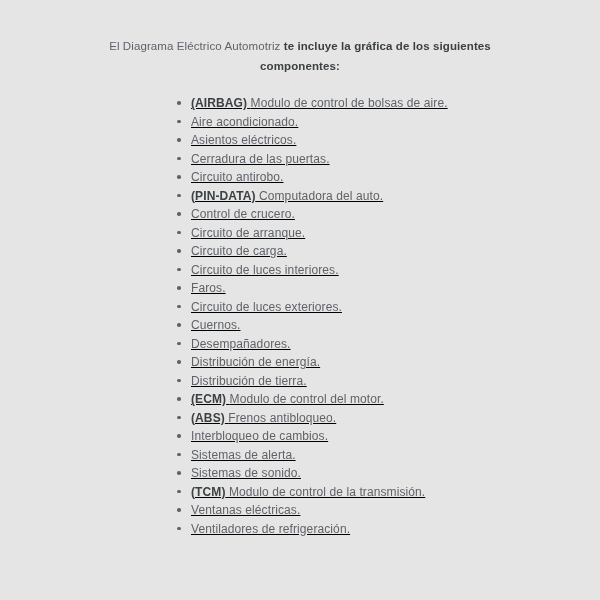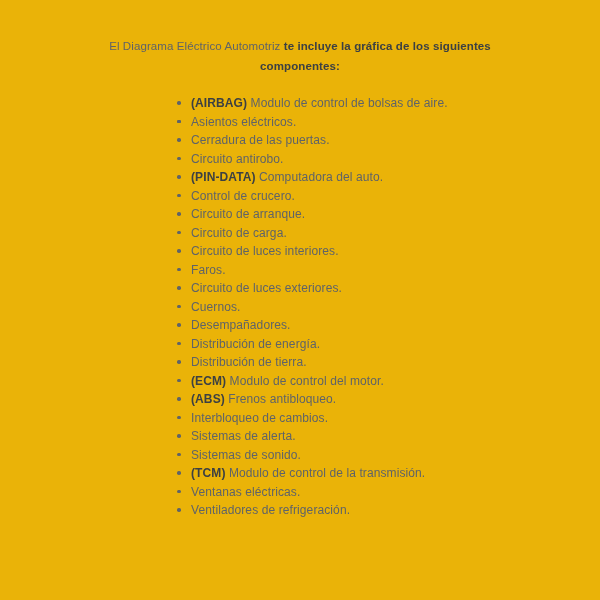--- a/index.html
+++ b/index.html
@@ -10,41 +10,42 @@
   body {
     width: 600px;
     height: 600px;
     overflow: hidden;
     font-family: "Liberation Sans", "DejaVu Sans", sans-serif;
     -webkit-font-smoothing: antialiased;
   }
   .page {
     width: 600px;
     height: 600px;
-    background: #eab308;
+    background: #e5e5e5;
     box-sizing: border-box;
   }
   .title {
     margin: 0 auto;
     padding-top: 36px;
     max-width: 400px;
     text-align: center;
     font-size: 11.5px;
     line-height: 20px;
     color: #5f6368;
     letter-spacing: 0.1px;
   }
   .title .title-bold {
     font-weight: 700;
     color: #3c4043;
   }
   ul.components {
     list-style: none;
     margin: 20px 8px 0 176px;
     padding: 0;
+    text-decoration: underline;
   }
   ul.components li {
     position: relative;
     padding-left: 15px;
     font-size: 12px;
     line-height: 14px;
     margin-bottom: 4.5px;
     color: #5f6368;
     letter-spacing: 0.1px;
     white-space: nowrap;
@@ -67,21 +68,21 @@
 <body>
 
 <div class="page">
 
   <p class="title">
     <span>El Diagrama Eléctrico Automotriz </span><span class="title-bold">te incluye la gráfica de los siguientes componentes:</span>
   </p>
 
   <ul class="components">
       <li><span class="bullet"></span><span class="item-bold">(AIRBAG)</span> <span>Modulo de control de bolsas de aire.</span></li>
-      <li><span class="bullet"></span></li>
+      <li><span class="bullet"></span><span>Aire acondicionado.</span></li>
       <li><span class="bullet"></span><span>Asientos eléctricos.</span></li>
       <li><span class="bullet"></span><span>Cerradura de las puertas.</span></li>
       <li><span class="bullet"></span><span>Circuito antirobo.</span></li>
       <li><span class="bullet"></span><span class="item-bold">(PIN-DATA)</span> <span>Computadora del auto.</span></li>
       <li><span class="bullet"></span><span>Control de crucero.</span></li>
       <li><span class="bullet"></span><span>Circuito de arranque.</span></li>
       <li><span class="bullet"></span><span>Circuito de carga.</span></li>
       <li><span class="bullet"></span><span>Circuito de luces interiores.</span></li>
       <li><span class="bullet"></span><span>Faros.</span></li>
       <li><span class="bullet"></span><span>Circuito de luces exteriores.</span></li>

